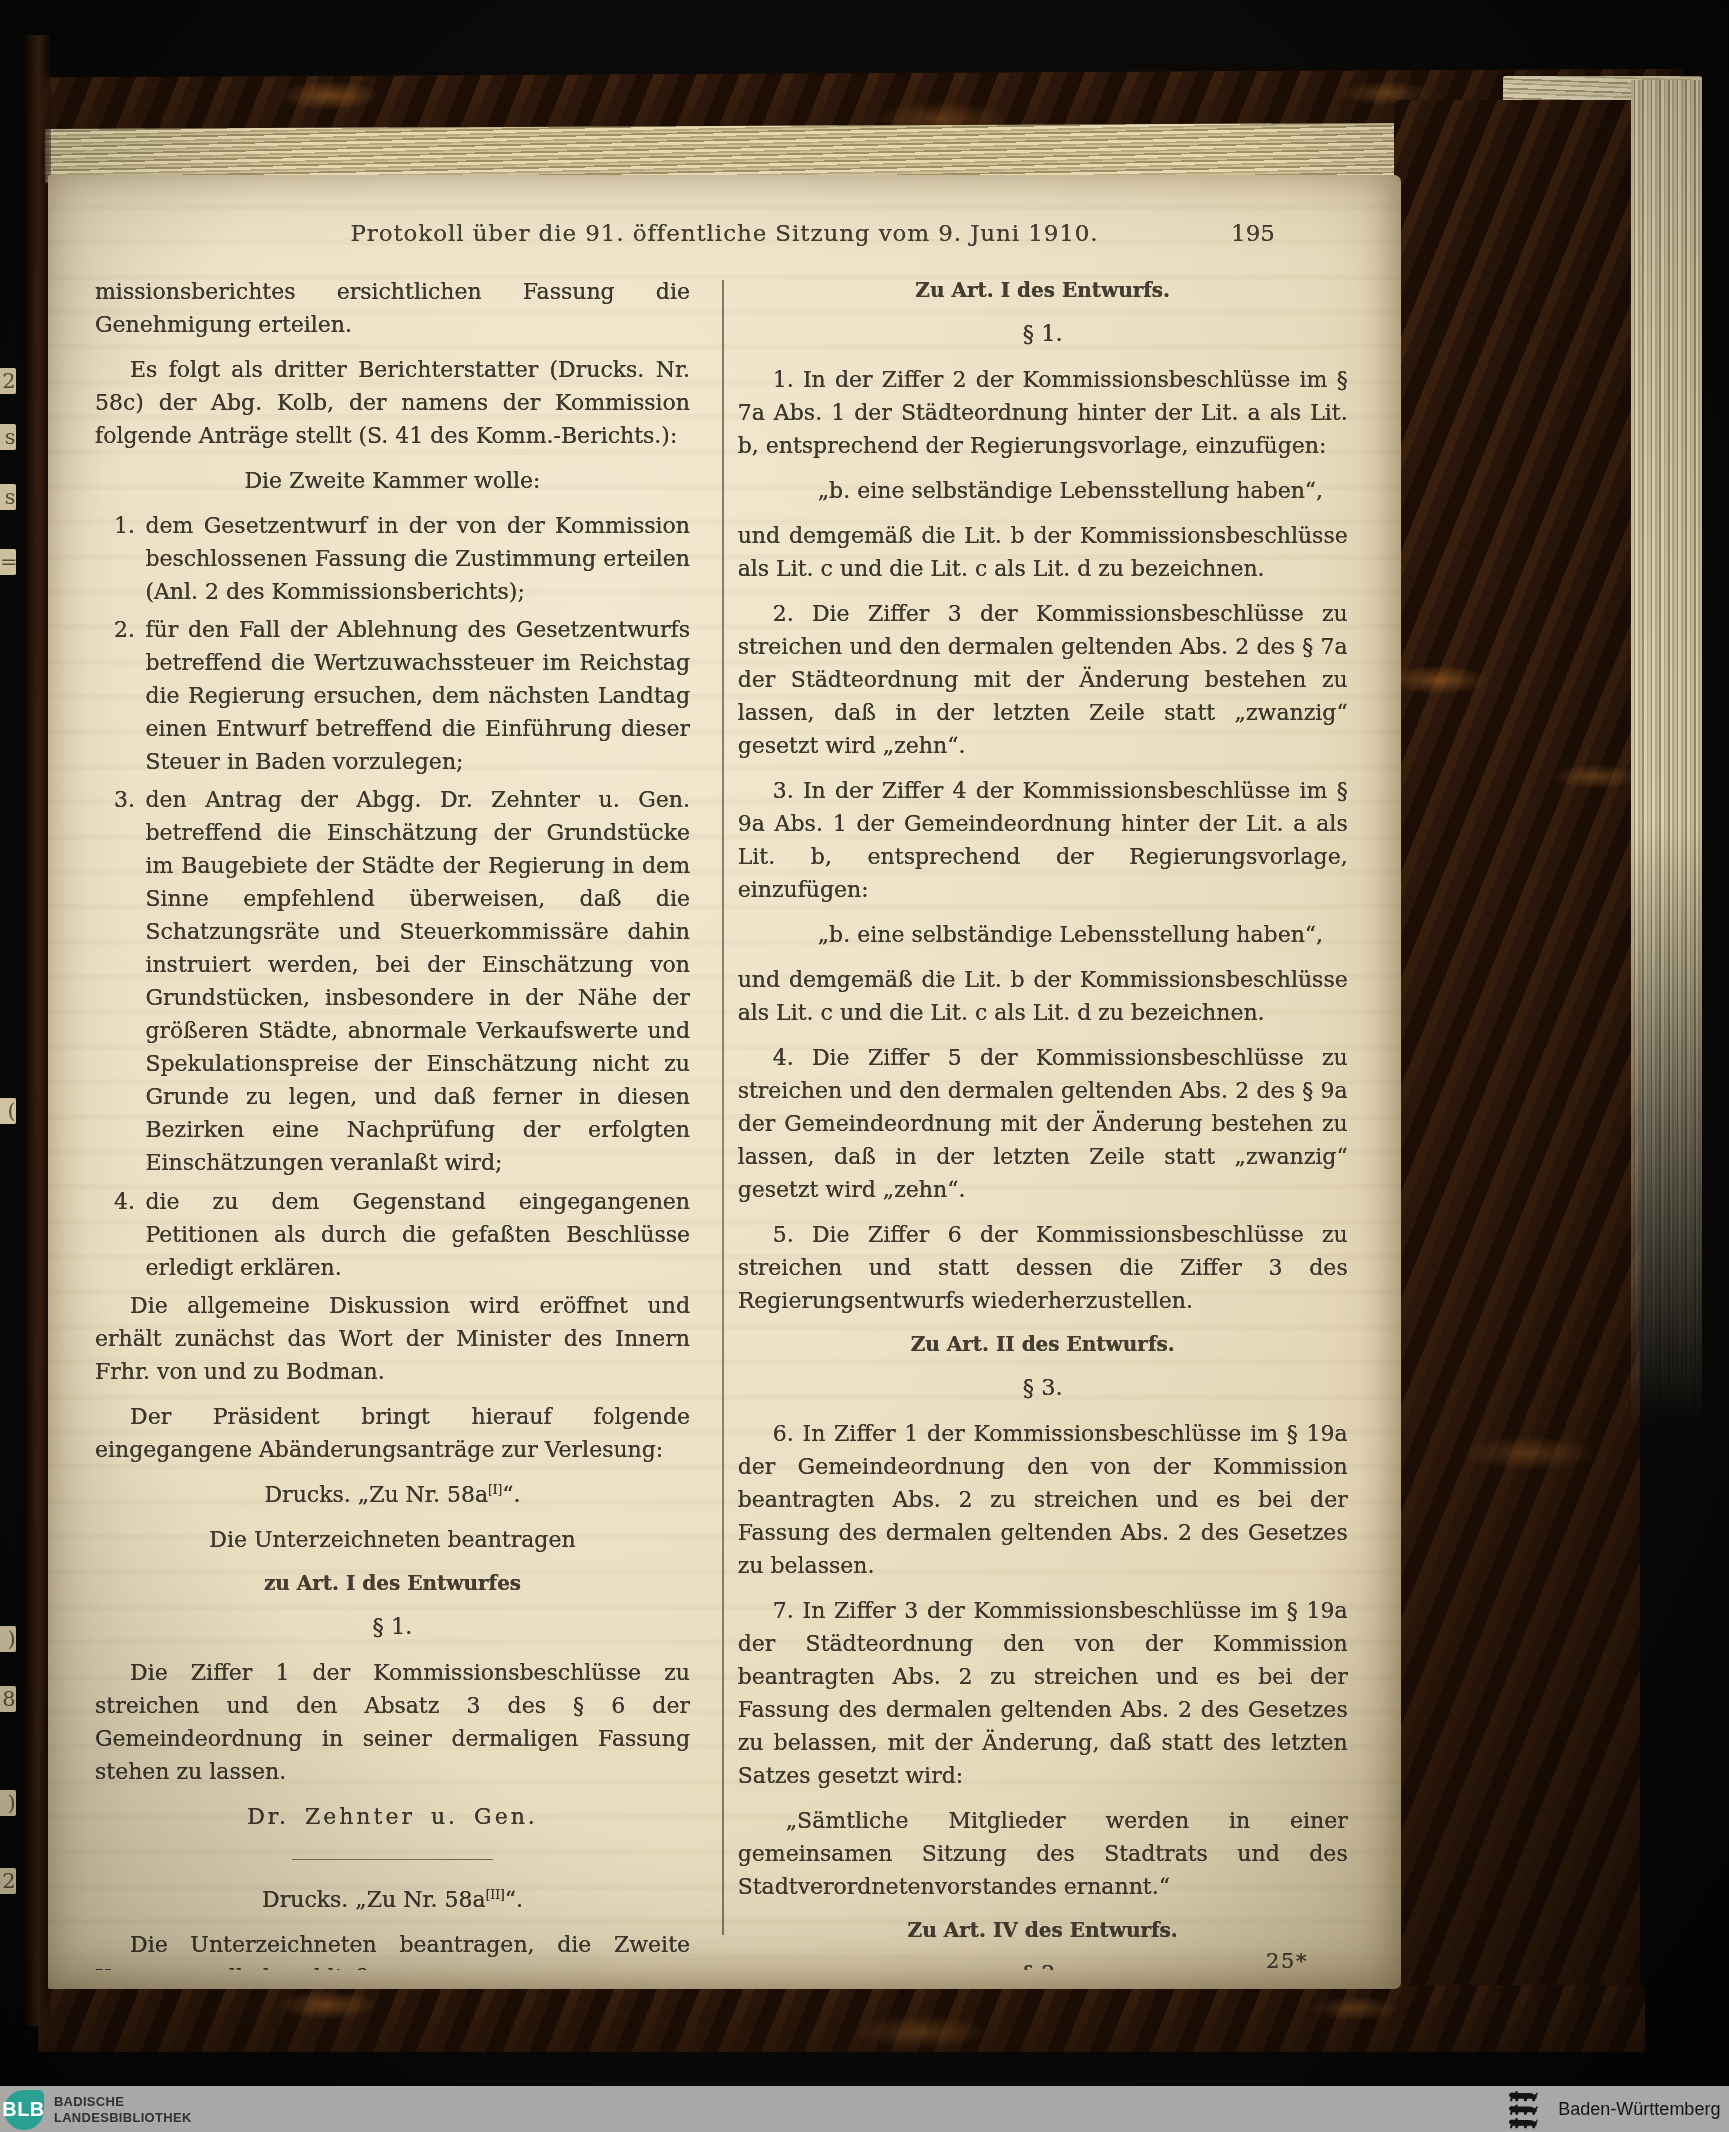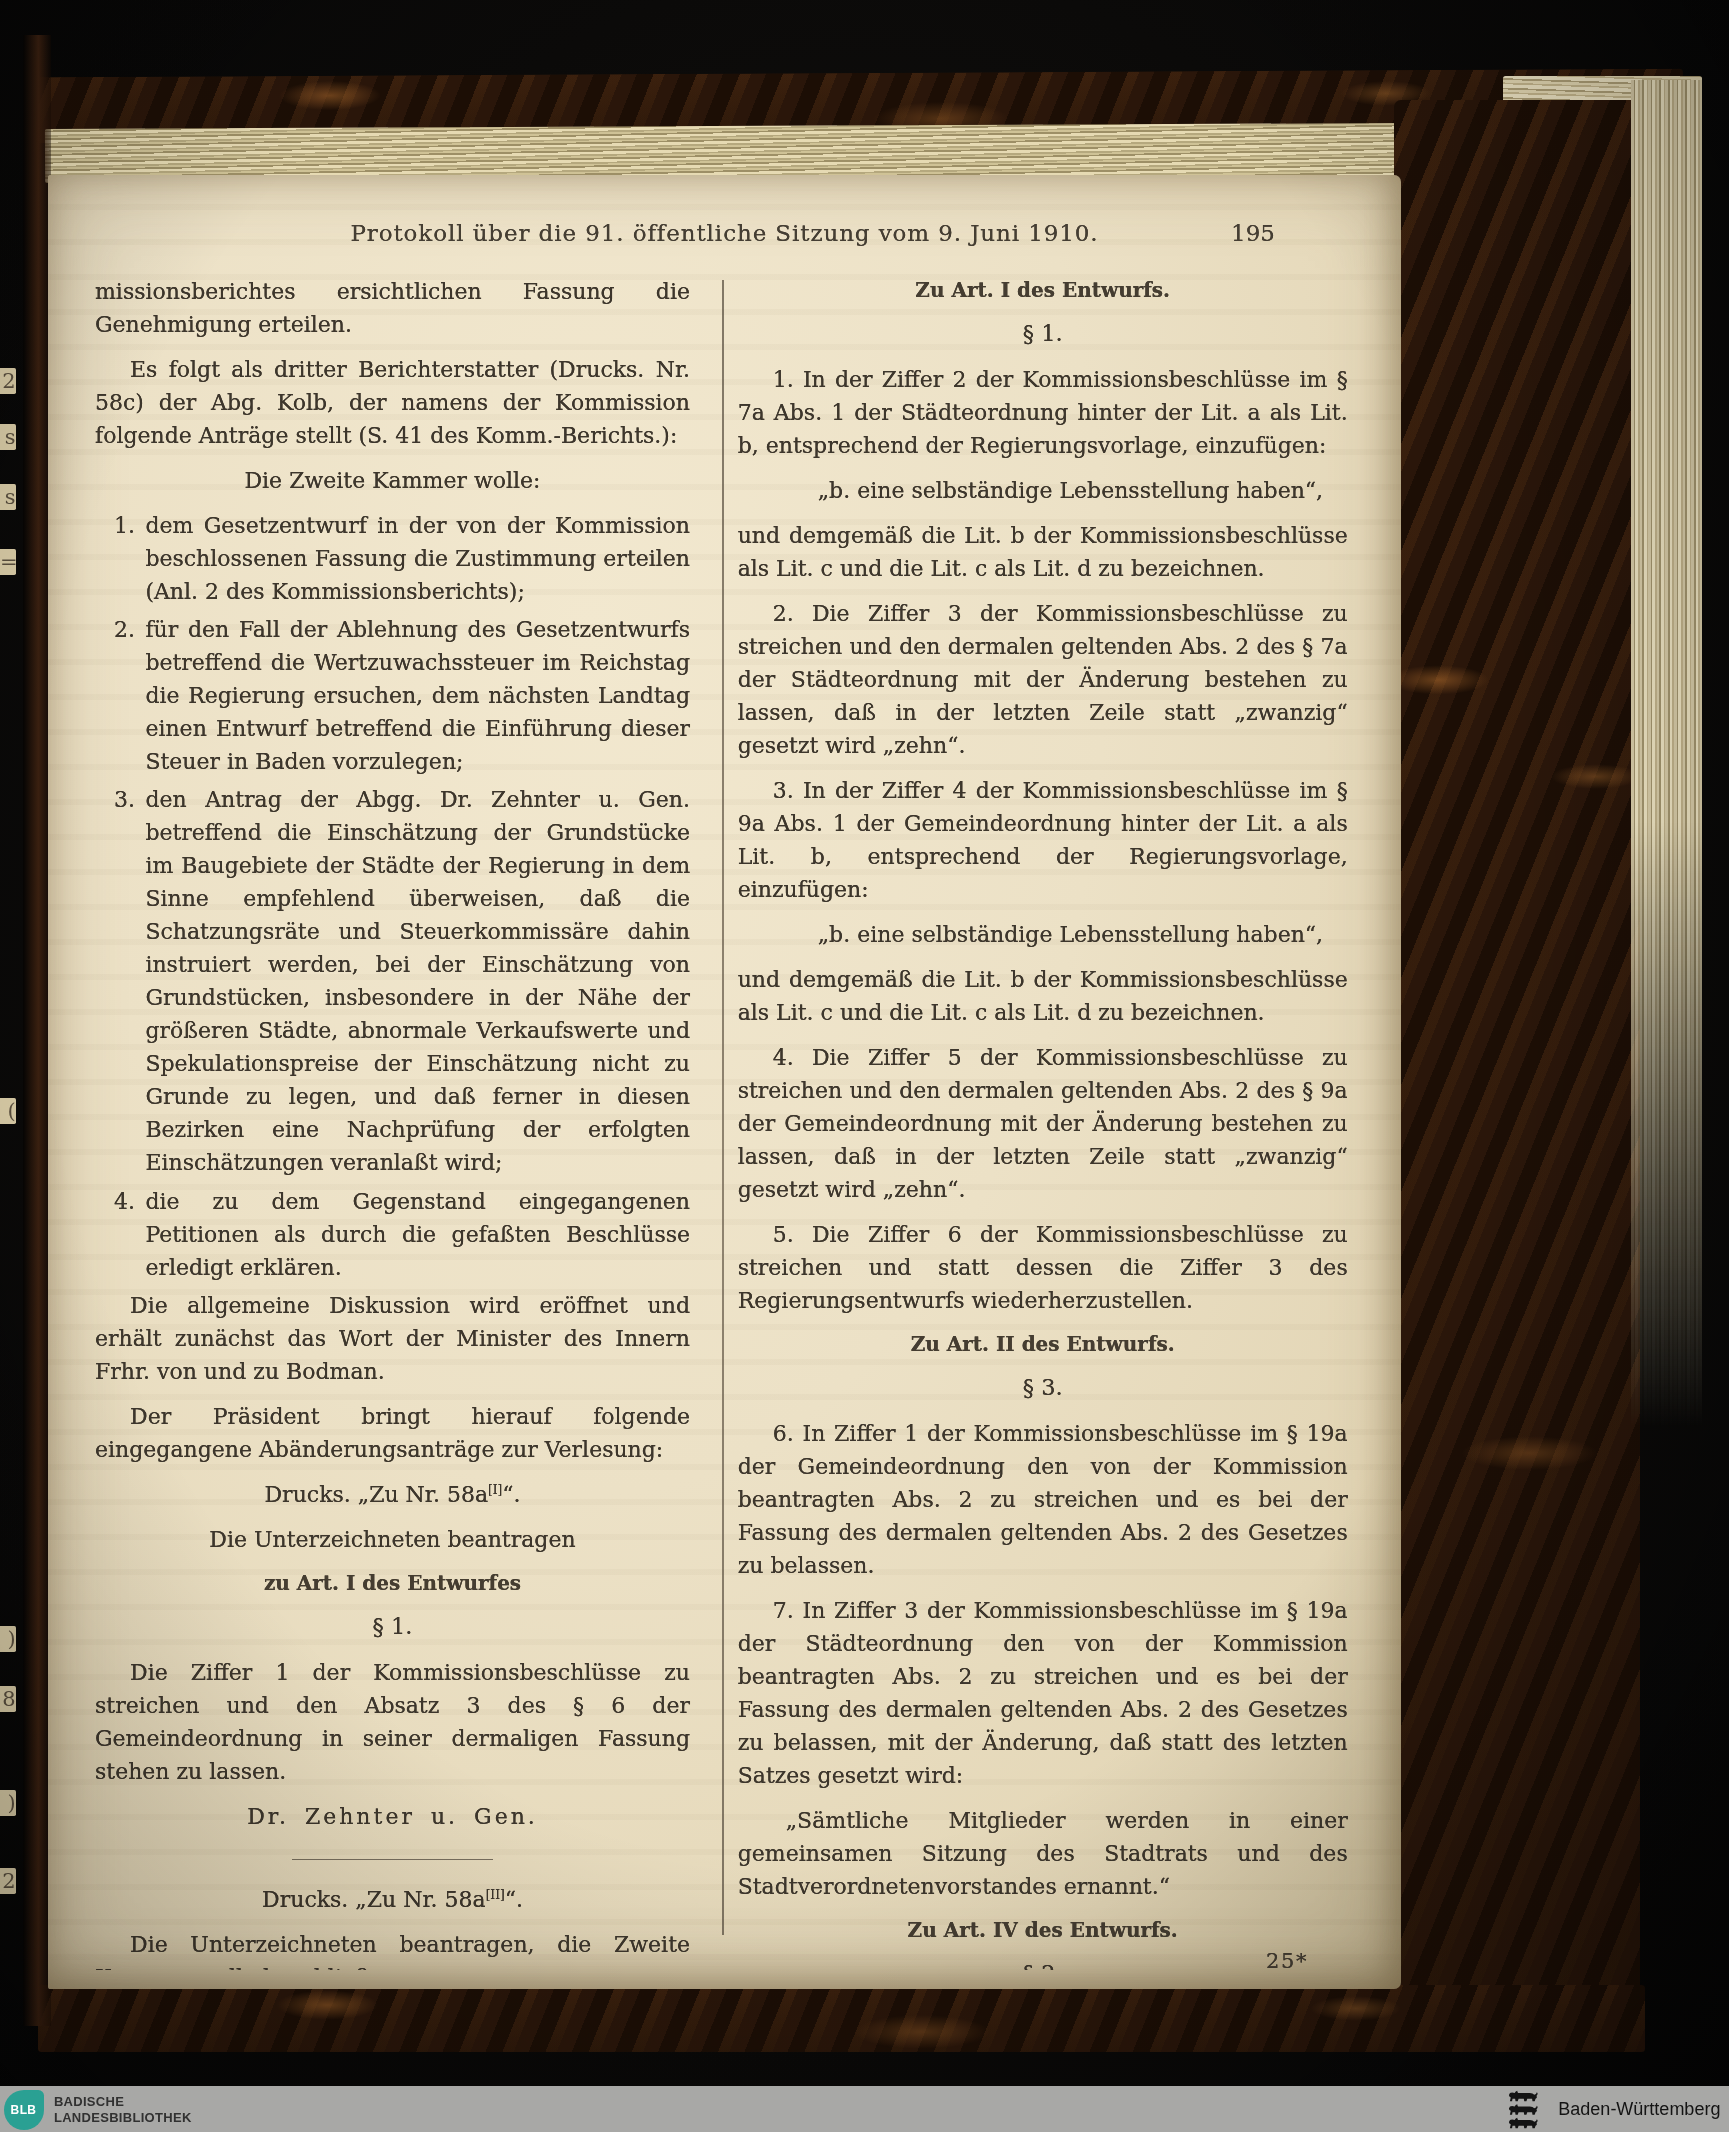--- a/index.html
+++ b/index.html
@@ -72,21 +72,21 @@
   
   .vignette{position:absolute;inset:0;pointer-events:none;z-index:2;background:
     radial-gradient(ellipse at 45% 42%, transparent 55%, rgba(0,0,0,.22) 82%, rgba(0,0,0,.45) 100%);}
   
   .footer-bar{position:absolute;left:0;top:2086px;width:1729px;height:47px;background:#a8a8a6;
     display:flex;align-items:center;justify-content:space-between;z-index:3;
     font-family:"Liberation Sans","DejaVu Sans",sans-serif;}
   .blb-brand{display:flex;align-items:center;gap:10.4px;padding-left:3.5px;}
   .blb-mark{width:40px;height:40px;background:#2aa093;border-radius:50% 14% 50% 50%;
     display:flex;align-items:center;justify-content:center;}
-  .blb-mark span{color:#fff;font-weight:bold;font-size:12px;letter-spacing:0.4px;}
+  .blb-mark span{color:#fff;font-weight:bold;font-size:20px;letter-spacing:0.4px;}
   .blb-text{font-size:13px;line-height:1.18;font-weight:bold;color:#313131;letter-spacing:0.3px;}
   .bw-brand{display:flex;align-items:center;gap:18px;padding-right:8.6px;}
   .bw-label{font-size:18px;color:#141414;}
   .bw-lions{display:block;}
 </style>
 </head>
 <body>
 
 <div class="stage">
 

